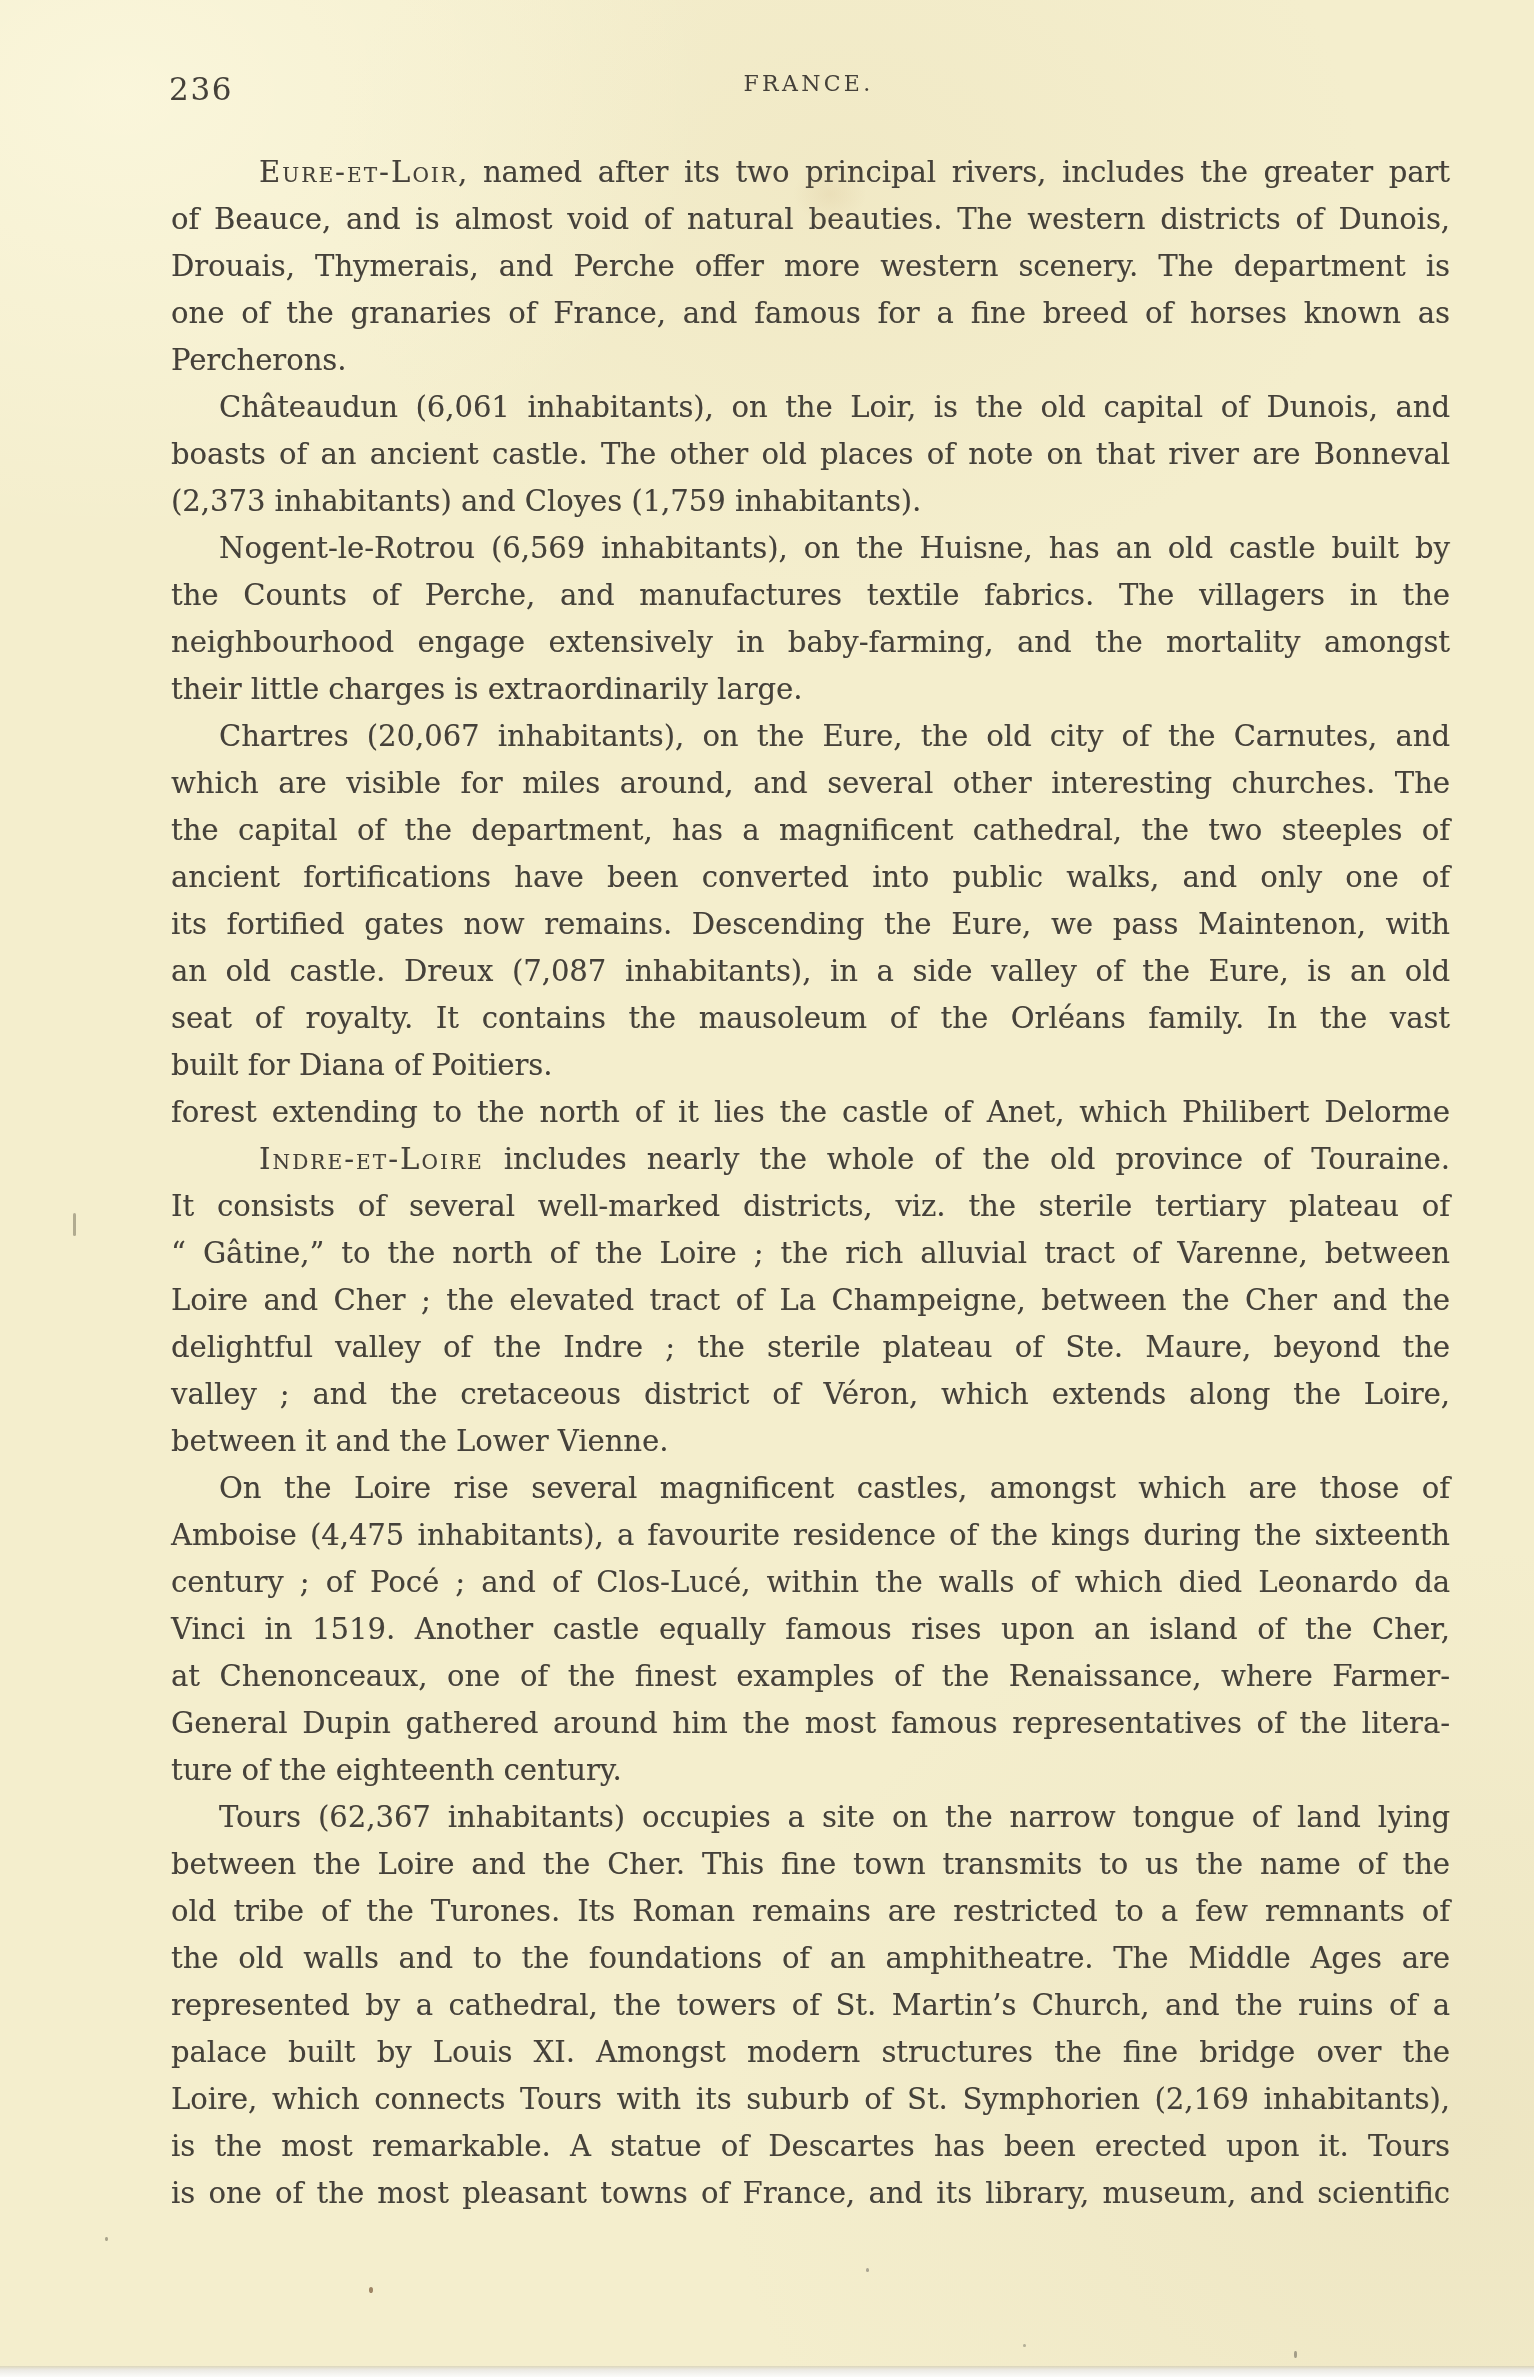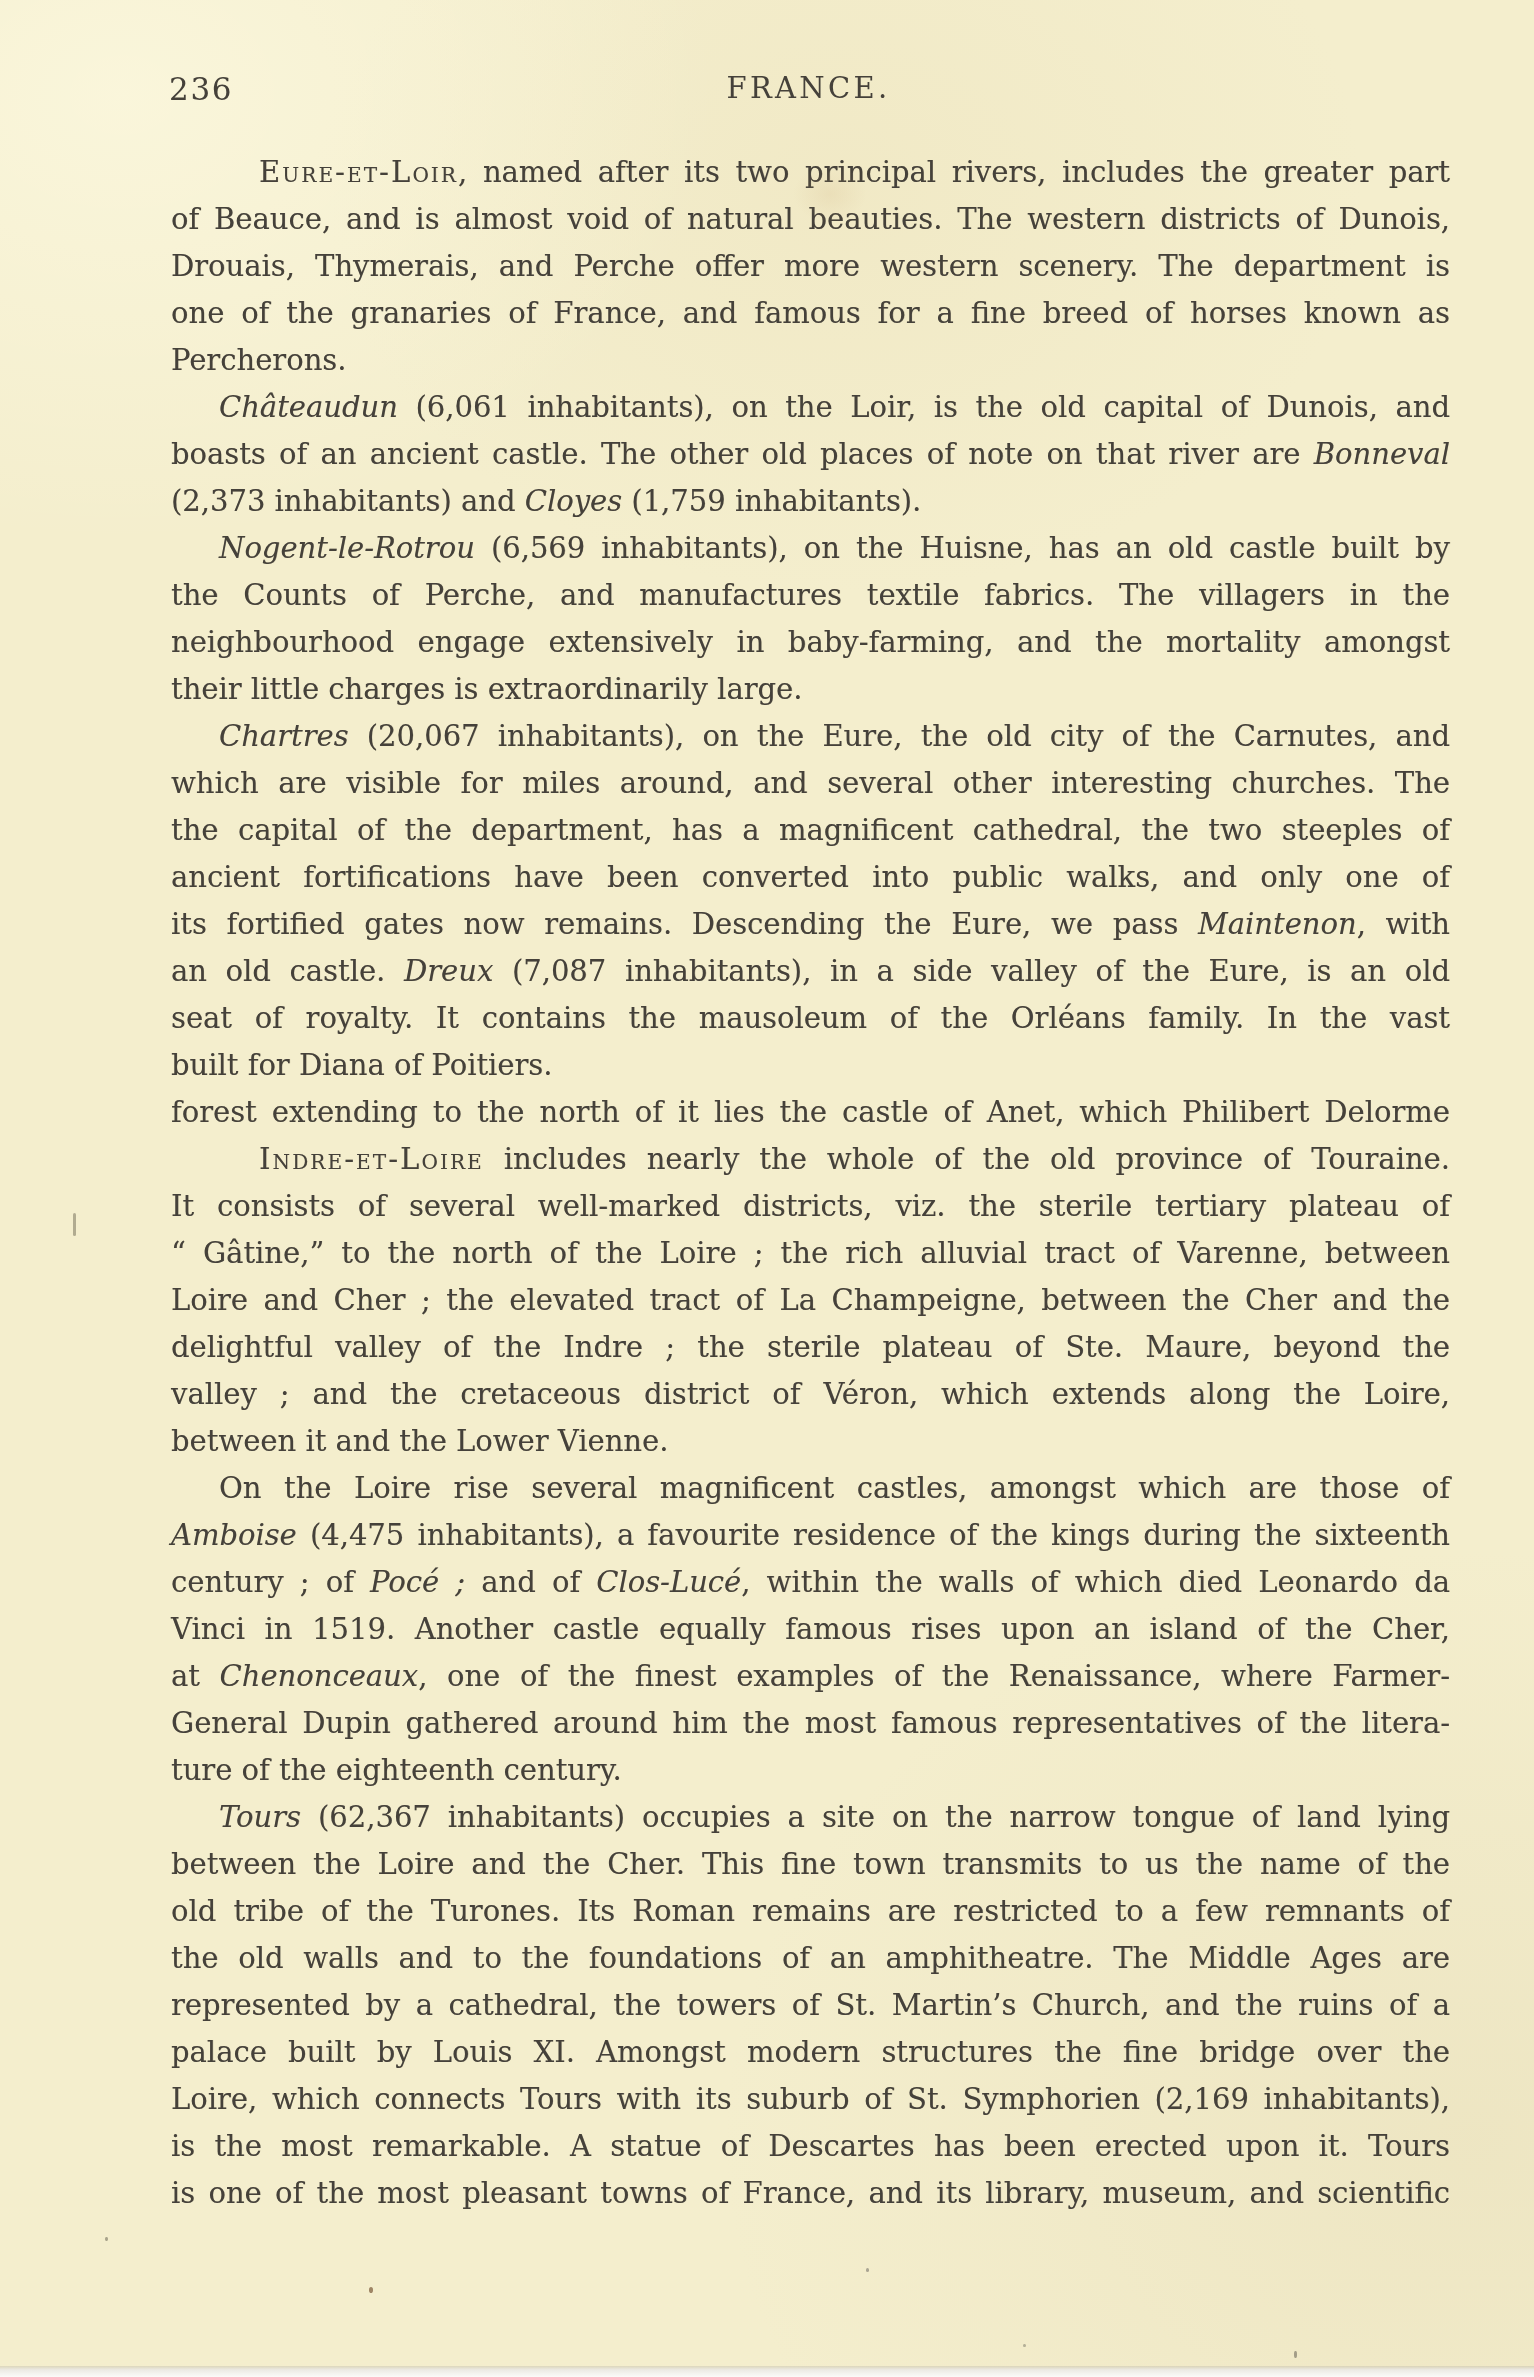--- a/index.html
+++ b/index.html
@@ -18,36 +18,36 @@
   }
   .header{
     position:absolute;top:71px;left:169px;width:1279px;height:41px;
   }
   .pagenum{
     position:absolute;left:0;top:0;
     font-size:31px;letter-spacing:1.7px;
   }
   .running-title{
     position:absolute;left:0;top:0;width:100%;
-    text-align:center;font-size:29px;letter-spacing:3.3px;
+    text-align:center;font-size:22px;letter-spacing:3.3px;
   }
   .text-block{
     position:absolute;top:149px;left:171px;width:1279px;
     font-size:29px;line-height:47px;
     text-shadow:0.3px 0.3px 0.6px rgba(62,56,45,0.35);
   }
   .para{margin:0;padding:0;}
   .line{
     text-align:justify;
     text-align-last:justify;
     white-space:normal;
   }
   .line.first{text-indent:48px;}
   .line.last{text-align-last:left;}
-  .it{font-style:italic;margin-top:12px;}
+  .it{margin-top:12px;}
   .sc{font-variant:small-caps;letter-spacing:2.1px;margin-left:40px;}
   .speck{position:absolute;border-radius:50%;pointer-events:none;}
   .stain{
     position:absolute;left:793px;top:165px;width:74px;height:58px;border-radius:50%;
     background:radial-gradient(rgba(205,175,125,.18), rgba(205,175,125,0) 70%);
     pointer-events:none;
   }
   .bottom-edge{
     position:absolute;left:0;right:0;bottom:0;height:10.7px;
     background:linear-gradient(180deg, rgba(150,146,136,.25) 0%, #eceae4 35%, #fbfbf9 100%);

